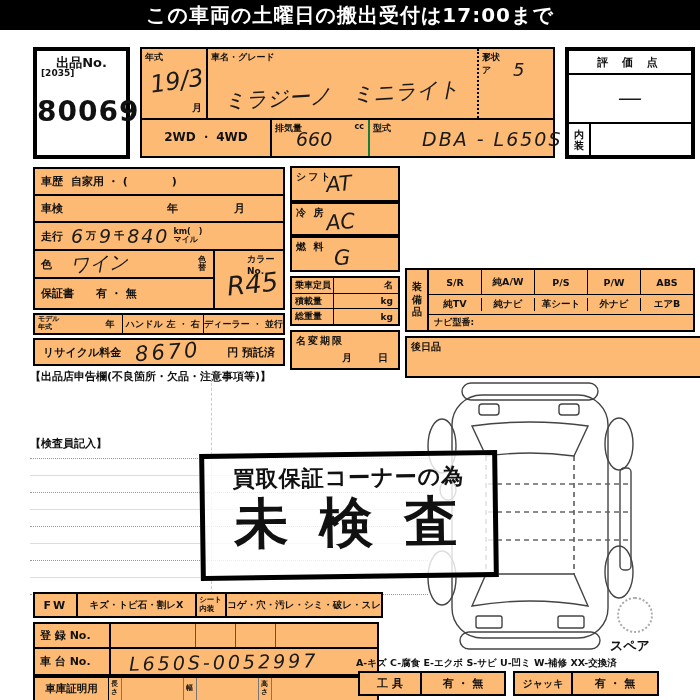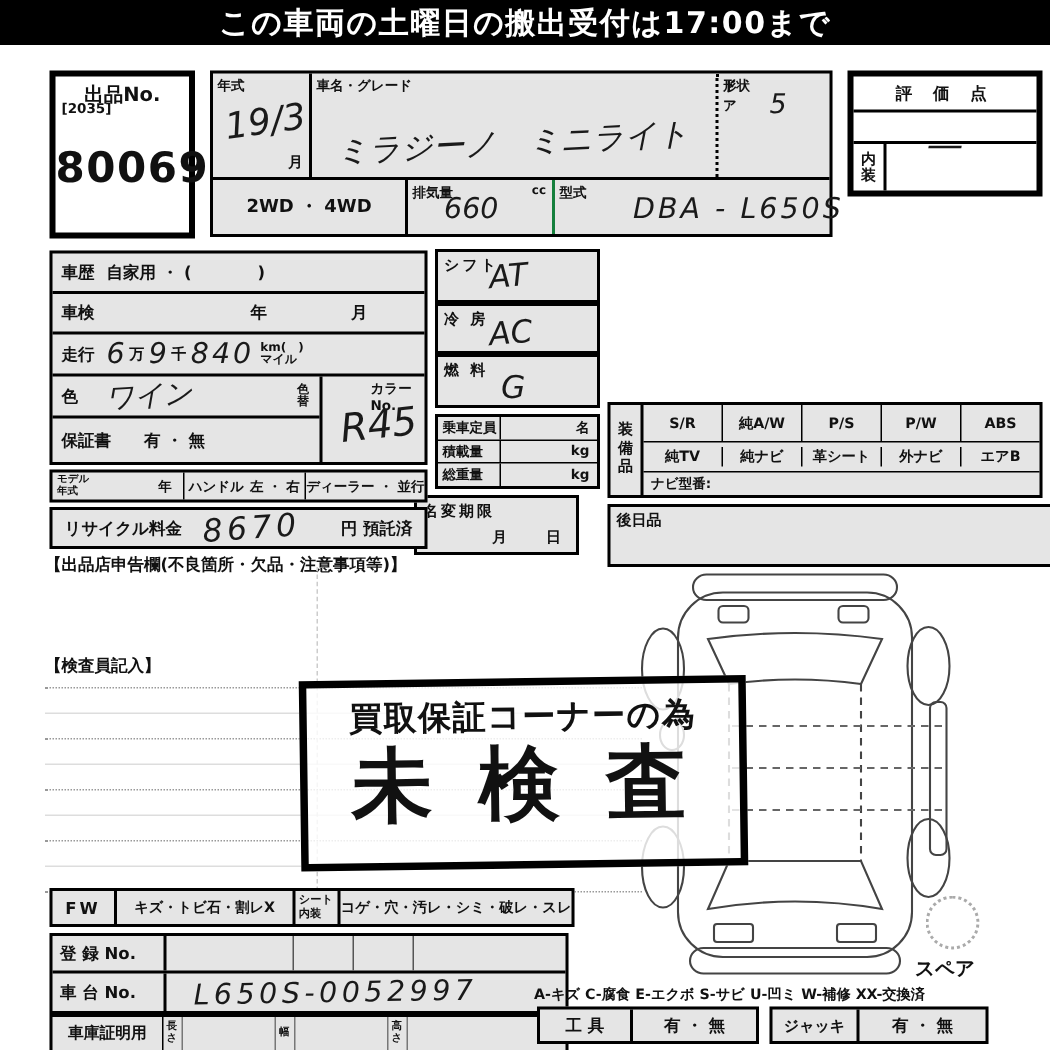--- a/index.html
+++ b/index.html
@@ -4,21 +4,21 @@
 <style>
   html,body{margin:0;padding:0;background:#fff;}
   *{box-sizing:border-box;}
   body{font-family:"DejaVu Sans","Liberation Sans",sans-serif;color:#111;}
   .sheet{position:relative;width:700px;height:700px;background:#fff;overflow:hidden;}
 
   
   .topbar{position:absolute;left:0;top:0;width:700px;height:30px;background:#000;color:#fff;
     display:flex;align-items:center;justify-content:center;font-size:20px;font-weight:bold;letter-spacing:1px;}
 
-  .bx{position:absolute;border:2px solid #000;background:#e5e5e5;}
+  .bx{position:absolute;border:2px solid #000;background:#fdba74;}
   .bx4{position:absolute;border:4px solid #000;background:#fff;}
   .hw{font-style:italic;color:#1a1a1a;font-weight:500;white-space:nowrap;}
 
   
   .exhibit{left:33px;top:47px;width:97px;height:112px;}
   .ex-head{text-align:center;font-weight:bold;font-size:13px;margin-top:3px;}
   .ex-code{position:absolute;left:4px;top:17px;font-size:9px;font-weight:bold;}
   .ex-num{position:absolute;left:0;right:0;top:44px;text-align:center;font-size:28px;font-weight:bold;letter-spacing:1px;}
 
   
@@ -30,21 +30,21 @@
   .door-cell{height:37px;border-bottom:2px dotted #000;position:relative;}
   .shape-cell{flex:1;position:relative;}
   .sp-r2{display:flex;height:37px;}
   .drive-cell{width:130px;border-right:2px solid #000;display:flex;align-items:center;justify-content:center;font-weight:bold;font-size:12px;}
   .disp-cell{width:98px;border-right:2px solid #15803d;position:relative;}
   .model-cell{flex:1;position:relative;}
   .cell-lab{position:absolute;left:3px;top:2px;font-size:9px;font-weight:bold;}
   .cc{position:absolute;right:4px;top:2px;font-size:8px;font-weight:bold;}
 
   
-  .evalbox{left:565px;top:47px;width:130px;height:84px;}
+  .evalbox{left:565px;top:47px;width:130px;height:112px;}
   .eval-head{height:24px;border-bottom:2px solid #000;display:flex;align-items:center;justify-content:center;
     font-size:11px;font-weight:bold;letter-spacing:5px;}
   .eval-score{height:44px;display:flex;align-items:center;justify-content:center;font-size:22px;}
   .eval-int{position:absolute;left:0;right:0;bottom:0;height:33px;border-top:2px solid #000;display:flex;}
   .int-lab{width:22px;border-right:2px solid #000;font-size:10px;font-weight:bold;line-height:1.1;
     display:flex;align-items:center;justify-content:center;text-align:center;word-break:break-all;padding:1px;}
 
   
   .lefttable{left:33px;top:167px;width:252px;height:143px;display:flex;flex-direction:column;}
   .lt-row{display:flex;align-items:center;border-bottom:2px solid #000;padding-left:6px;}
@@ -63,21 +63,21 @@
   .shiftbox{left:290px;top:166px;width:110px;height:36px;}
   .acbox{left:290px;top:202px;width:110px;height:34px;}
   .fuelbox{left:290px;top:236px;width:110px;height:36px;}
   .mid-lab{position:absolute;left:4px;top:2px;font-size:10px;font-weight:bold;letter-spacing:2px;}
   .mid-hw{position:absolute;left:34px;top:4px;font-size:21px;}
   .capbox{left:290px;top:276px;width:110px;height:50px;display:flex;flex-direction:column;}
   .cap-row{flex:1;display:flex;border-bottom:1px solid #000;}
   .cap-row:last-child{border-bottom:none;}
   .cap-lab{width:42px;border-right:1px solid #000;font-size:9px;font-weight:bold;display:flex;align-items:center;padding-left:3px;white-space:nowrap;}
   .cap-unit{flex:1;display:flex;align-items:center;justify-content:flex-end;padding-right:5px;font-size:9px;font-weight:bold;}
-  .namebox{left:276px;top:330px;width:110px;height:40px;}
+  .namebox{left:290px;top:330px;width:110px;height:40px;}
   .nb-md{position:absolute;bottom:3px;left:0;right:0;display:flex;justify-content:flex-end;gap:26px;padding-right:10px;font-size:10px;font-weight:bold;}
 
   
   .salesbox{left:405px;top:166px;width:290px;height:99px;}
   .equipbox{left:405px;top:268px;width:290px;height:64px;display:flex;}
   .eq-side{width:22px;border-right:2px solid #000;display:flex;align-items:center;justify-content:center;
     font-size:10px;font-weight:bold;line-height:1.25;word-break:break-all;text-align:center;padding:1px;}
   .eq-main{flex:1;display:flex;flex-direction:column;}
   .eq-row{display:flex;border-bottom:1.5px solid #000;}
   .eq-row1{height:25px;}.eq-row2{height:20px;align-items:center;}

